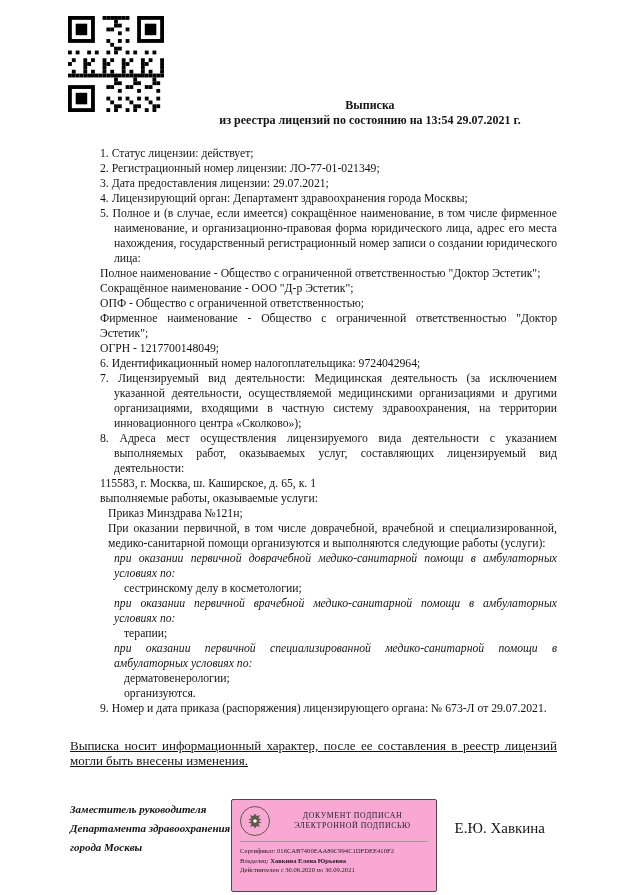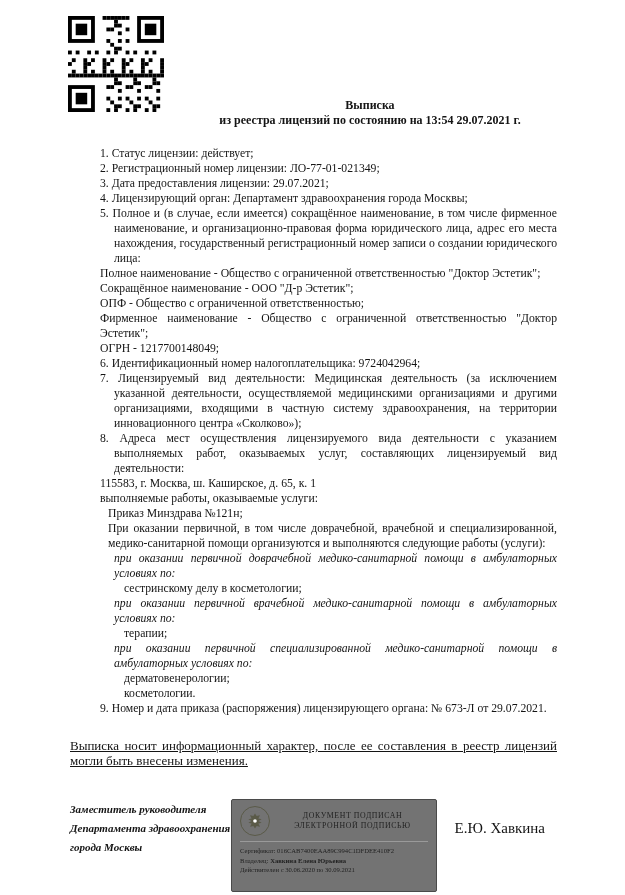--- a/index.html
+++ b/index.html
@@ -64,21 +64,21 @@
     font-weight: normal;
     font-size: 15px;
     white-space: nowrap;
   }
   .stamp {
     position: absolute;
     left: 231px;
     top: 799px;
     width: 206px;
     height: 93px;
-    background: #737373;
+    background: #f9a8d4;
     border: 1.5px solid #4a4a4a;
     border-radius: 2px;
     z-index: 5;
     padding: 6px 8px 4px 8px;
   }
   .stamp-top {
     display: flex;
     align-items: center;
     gap: 7px;
     padding-bottom: 5px;
@@ -283,21 +283,21 @@
     <p>115583, г. Москва, ш. Каширское, д. 65, к. 1</p>
     <p>выполняемые работы, оказываемые услуги:</p>
     <p class="ind1">Приказ Минздрава №121н;</p>
     <p class="ind1">При оказании первичной, в том числе доврачебной, врачебной и специализированной, медико-санитарной помощи организуются и выполняются следующие работы (услуги):</p>
     <p class="ind2">при оказании первичной доврачебной медико-санитарной помощи в амбулаторных условиях по:</p>
     <p class="ind3">сестринскому делу в косметологии;</p>
     <p class="ind2">при оказании первичной врачебной медико-санитарной помощи в амбулаторных условиях по:</p>
     <p class="ind3">терапии;</p>
     <p class="ind2">при оказании первичной специализированной медико-санитарной помощи в амбулаторных условиях по:</p>
     <p class="ind3">дерматовенерологии;</p>
-    <p class="ind3">косметологии.</p>
+    <p class="ind3">организуются.</p>
     <p class="hang">9. Номер и дата приказа (распоряжения) лицензирующего органа: № 673-Л от 29.07.2021.</p>
   </div>
 
   <p class="note">Выписка носит информационный характер, после ее составления в реестр лицензий могли быть внесены изменения.</p>
 
   <div class="sig-row">
     <div class="sig-pos">
       <div>Заместитель руководителя</div>
       <div>Департамента здравоохранения</div>
       <div>города Москвы</div>

